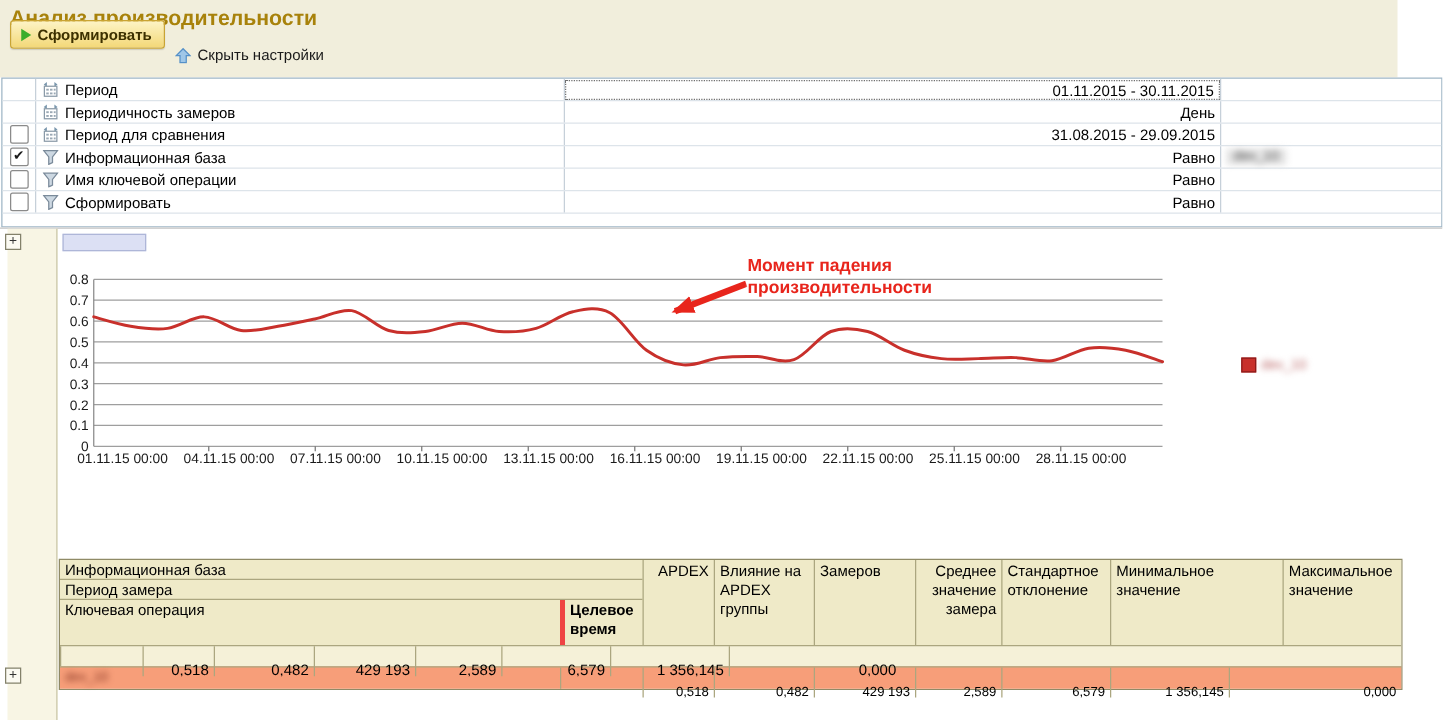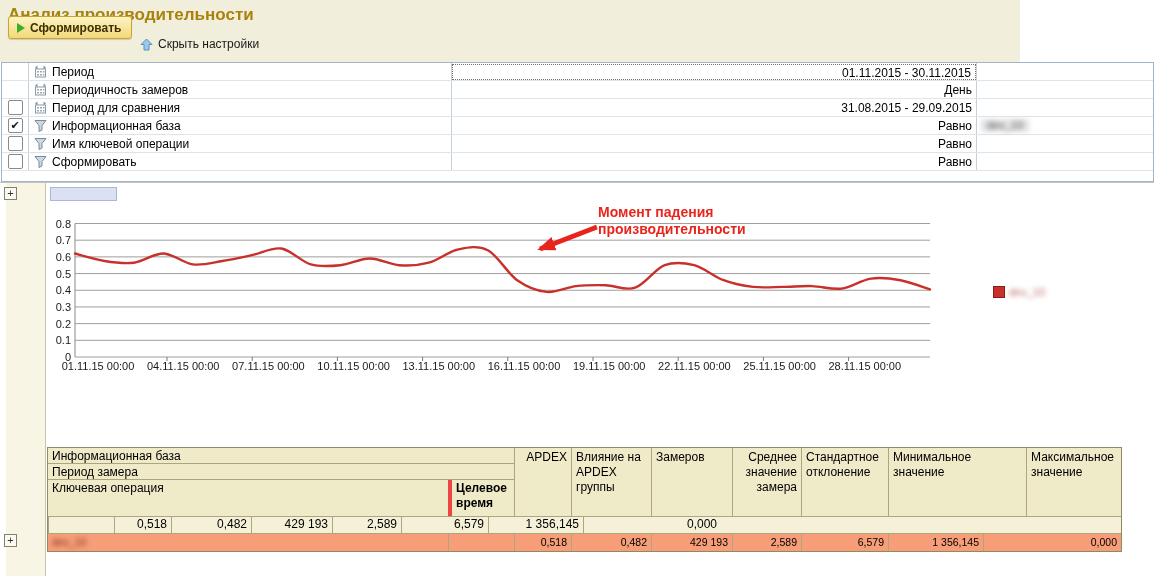--- a/index.html
+++ b/index.html
@@ -2,21 +2,21 @@
 <html><head>
 <meta charset="utf-8">
 <style>
   html,body{margin:0;padding:0;}
   body{
     width:1154px;height:576px;position:relative;overflow:hidden;
     background:#ffffff;font-family:"Liberation Sans",sans-serif;color:#000;
     -webkit-font-smoothing:antialiased;
   }
   
-  .top-area{position:absolute;left:0;top:0;width:1020px;height:62px;background:#f1eedc;}
+  .top-area{position:absolute;left:0;top:0;width:1118px;height:62px;background:#f1eedc;}
   .page-title{position:absolute;left:8px;top:5px;font-size:17px;font-weight:bold;color:#a8820b;}
   .gen-btn{
     position:absolute;left:8px;top:16px;height:21px;padding:0 10px 0 8px;
     display:flex;align-items:center;gap:5px;
     background:linear-gradient(#fdf4c6,#f3d878);
     border:1px solid #c9a433;border-radius:3px;
     font-size:12px;font-weight:bold;color:#3c3000;cursor:default;
     box-shadow:0 1px 1px rgba(0,0,0,.15);
   }
   .play-ic{width:0;height:0;border-left:8px solid #3bad2b;border-top:5px solid transparent;border-bottom:5px solid transparent;}
@@ -57,21 +57,21 @@
   .mc0{width:57px;text-align:right;}
   .mc1{width:80px;}
   .mc2{width:81px;}
   .mc3{width:69px;text-align:right;}
   .mc4{width:87px;}
   .mc5{width:95px;}
   .mc6{width:138px;}
   .rt-row{display:flex;border-top:1px solid #aba67f;}
   .rt-row .name{width:400px;box-sizing:border-box;padding-left:4px;overflow:hidden;white-space:nowrap;}
   .rt-row .tgt{width:66px;box-sizing:border-box;border-left:1px solid #aba67f;}
-  .rt-row .vcell{box-sizing:border-box;border-left:1px solid #aba67f;text-align:right;padding:0 4px;overflow:hidden;}
+  .rt-row .vcell{box-sizing:border-box;border-left:1px solid #aba67f;text-align:right;padding:12px 4px;overflow:hidden;}
   .row-total{background:#f5f1d8;height:16px;line-height:15px;}
   .row-sub{background:#f79e79;height:17px;line-height:16px;font-size:10.5px;}
   .row-sub .name{color:#7a2c1c;}
   
   .ic{display:inline-block;flex:0 0 auto;}
 </style>
 </head>
 <body>
 
 <div class="top-area">

